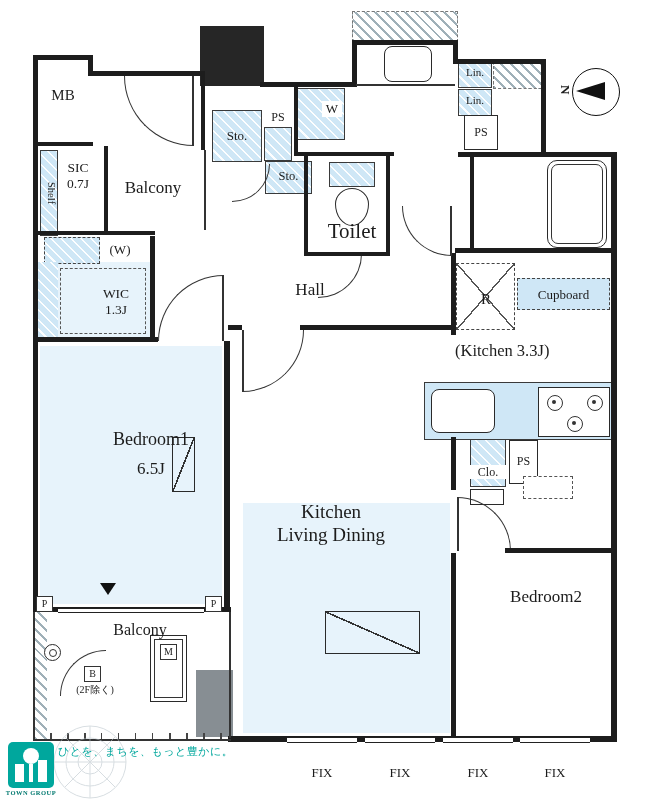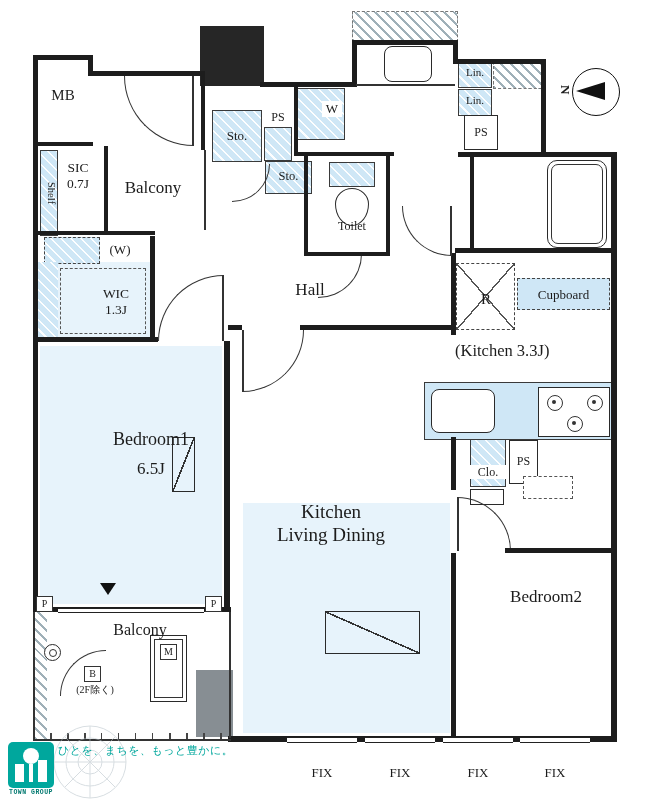--- a/index.html
+++ b/index.html
@@ -23,21 +23,21 @@
   .arc-br{border-right:1.4px solid #333;border-bottom:1.4px solid #333;border-bottom-right-radius:100% 100%;}
   .arc-tl{border-left:1.4px solid #333;border-top:1.4px solid #333;border-top-left-radius:100% 100%;}
   .arc-tr{border-right:1.4px solid #333;border-top:1.4px solid #333;border-top-right-radius:100% 100%;}
   .win{position:absolute;height:4px;background:#fff;border-top:1.2px solid #222;border-bottom:1.2px solid #222;z-index:5;}
   .diag-ne{background:linear-gradient(to top right, transparent calc(50% - .8px), #333 calc(50% - .8px) calc(50% + .8px), transparent calc(50% + .8px));}
   .diag-se{background:linear-gradient(to bottom right, transparent calc(50% - .8px), #333 calc(50% - .8px) calc(50% + .8px), transparent calc(50% + .8px));}
   .burner{position:absolute;width:14px;height:14px;border:1.4px solid #333;border-radius:50%;}
   .burner::after{content:"";position:absolute;left:4px;top:4px;width:4px;height:4px;background:#333;border-radius:50%;}
   .pbox{position:absolute;width:15px;height:14px;background:#fff;border:1px solid #333;
         font-size:10px;text-align:center;line-height:14px;z-index:6;}
-  .sans{font-family:Liberation Mono, monospace;}
+  .sans{font-family:Liberation Serif, serif;}
 </style>
 </head>
 <body>
 
 <div id="plan">
 
   <div class="floor" style="left:40px;top:346px;width:182px;height:258px;"></div>
   <div class="floor" style="left:243px;top:503px;width:207px;height:230px;"></div>
   <div class="floor" style="left:38px;top:262px;width:112px;height:78px;"></div>
 
@@ -158,21 +158,21 @@
       <div>0.7J</div>
   </div>
   <div class="lbl" style="left:104px;top:178px;width:98px;font-size:17px;"><span>Balcony</span></div>
   <div class="lbl" style="left:212px;top:128px;width:50px;font-size:13px;"><span>Sto.</span></div>
   <div class="lbl" style="left:264px;top:110px;width:28px;font-size:12px;"><span>PS</span></div>
   <div class="lbl" style="left:322px;top:101px;width:20px;font-size:13px;background:#fff;"><span>W</span></div>
   <div class="lbl" style="left:265px;top:169px;width:47px;font-size:12.5px;"><span>Sto.</span></div>
   <div class="lbl" style="left:458px;top:66px;width:34px;font-size:11px;"><span>Lin.</span></div>
   <div class="lbl" style="left:458px;top:94px;width:34px;font-size:11px;"><span>Lin.</span></div>
   <div class="lbl" style="left:464px;top:125px;width:34px;font-size:12px;"><span>PS</span></div>
-  <div class="lbl" style="left:322px;top:219px;width:60px;font-size:12px;"><span>Toilet</span></div>
+  <div class="lbl" style="left:322px;top:219px;width:60px;font-size:21px;"><span>Toilet</span></div>
   <div class="lbl" style="left:280px;top:280px;width:60px;font-size:17px;"><span>Hall</span></div>
   <div class="lbl" style="left:101px;top:242px;width:38px;font-size:13px;"><span>(W)</span></div>
   <div class="lbl" style="left:88px;top:286px;width:56px;font-size:13.5px;">
     <div>WIC</div>
       <div>1.3J</div>
   </div>
   <div class="lbl" style="left:472px;top:290px;width:28px;font-size:15px;"><span>R</span></div>
   <div class="lbl" style="left:517px;top:287px;width:93px;font-size:13px;"><span>Cupboard</span></div>
   <div class="lbl" style="left:455px;top:341px;width:150px;font-size:16.5px;text-align:left;"><span>(Kitchen 3.3J)</span></div>
   <div class="lbl" style="left:96px;top:429px;width:110px;font-size:18px;">

